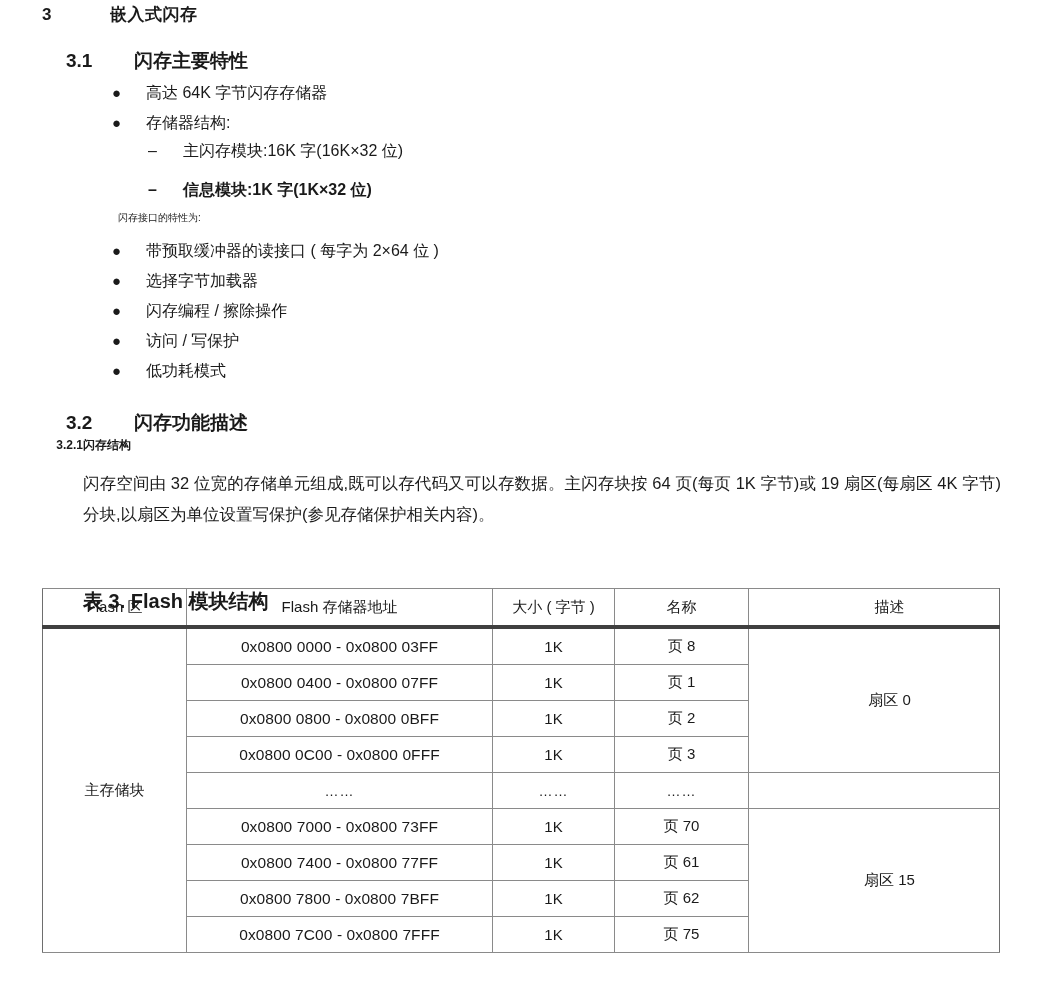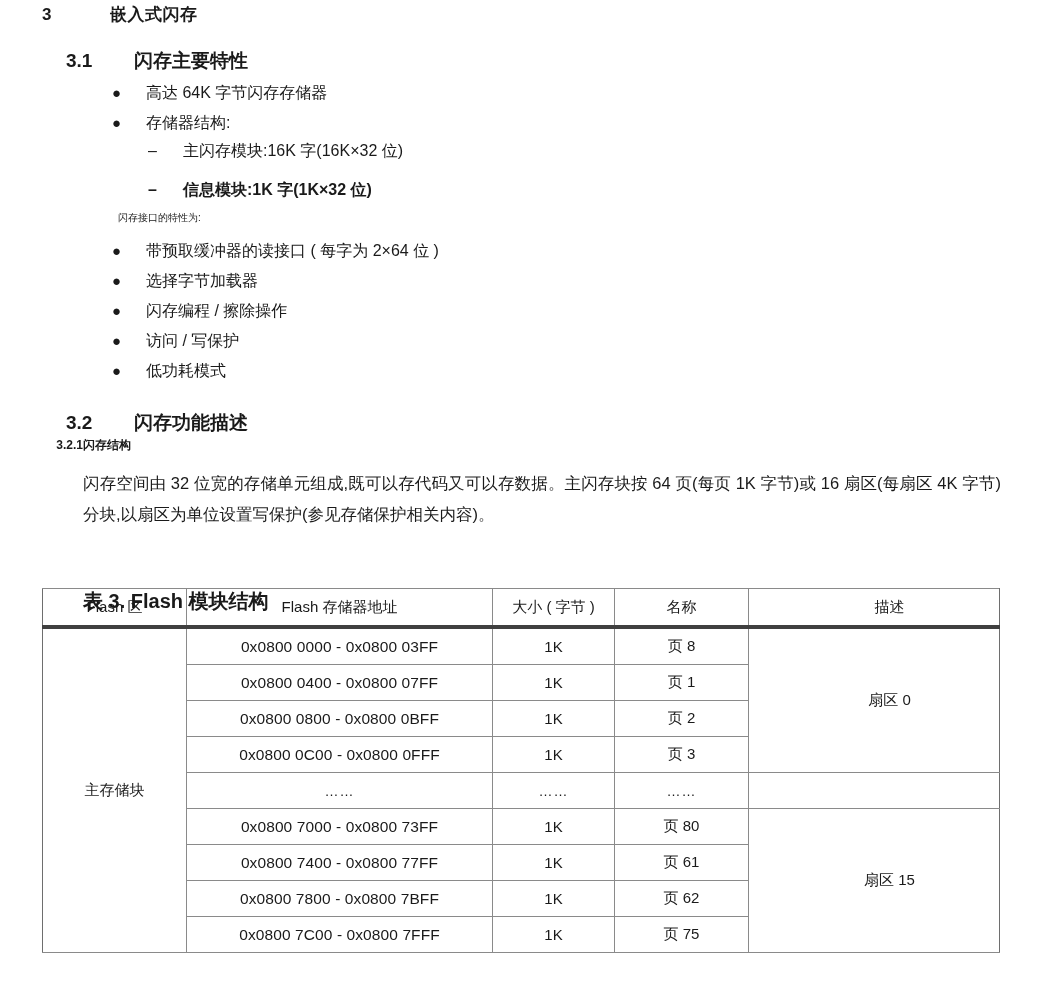--- a/index.html
+++ b/index.html
@@ -181,21 +181,21 @@
 </div>
 
 <div class="h2" style="top:410px;">
   <span class="num">3.2</span><span>闪存功能描述</span>
 </div>
 
 <div class="h3" style="top:437px;">
   <span class="num">3.2.1</span><span>闪存结构</span>
 </div>
 
-<div class="para">闪存空间由 32 位宽的存储单元组成,既可以存代码又可以存数据。主闪存块按 64 页(每页 1K 字节)或 16 扇区(每扇区 4K 字节)分块,以扇区为单位设置写保护(参见存储保护相关内容)。</div>
+<div class="para">闪存空间由 32 位宽的存储单元组成,既可以存代码又可以存数据。主闪存块按 64 页(每页 1K 字节)或 19 扇区(每扇区 4K 字节)分块,以扇区为单位设置写保护(参见存储保护相关内容)。</div>
 
 <div class="tcaption">表 3. Flash 模块结构</div>
 
 <div class="tbl-wrap">
   <table class="flash">
     <colgroup>
       <col class="c1">
         <col class="c2">
         <col class="c3">
         <col class="c4">
@@ -235,21 +235,21 @@
       </tr>
       <tr>
         <td class="dots">……</td>
         <td class="dots">……</td>
         <td class="dots">……</td>
         <td class="outer-r"></td>
       </tr>
       <tr>
         <td class="addr">0x0800 7000 - 0x0800 73FF</td>
         <td>1K</td>
-        <td>页 80</td>
+        <td>页 70</td>
         <td class="outer-r" rowspan="4">扇区 15</td>
       </tr>
       <tr>
         <td class="addr">0x0800 7400 - 0x0800 77FF</td>
         <td>1K</td>
         <td>页 61</td>
       </tr>
       <tr>
         <td class="addr">0x0800 7800 - 0x0800 7BFF</td>
         <td>1K</td>

